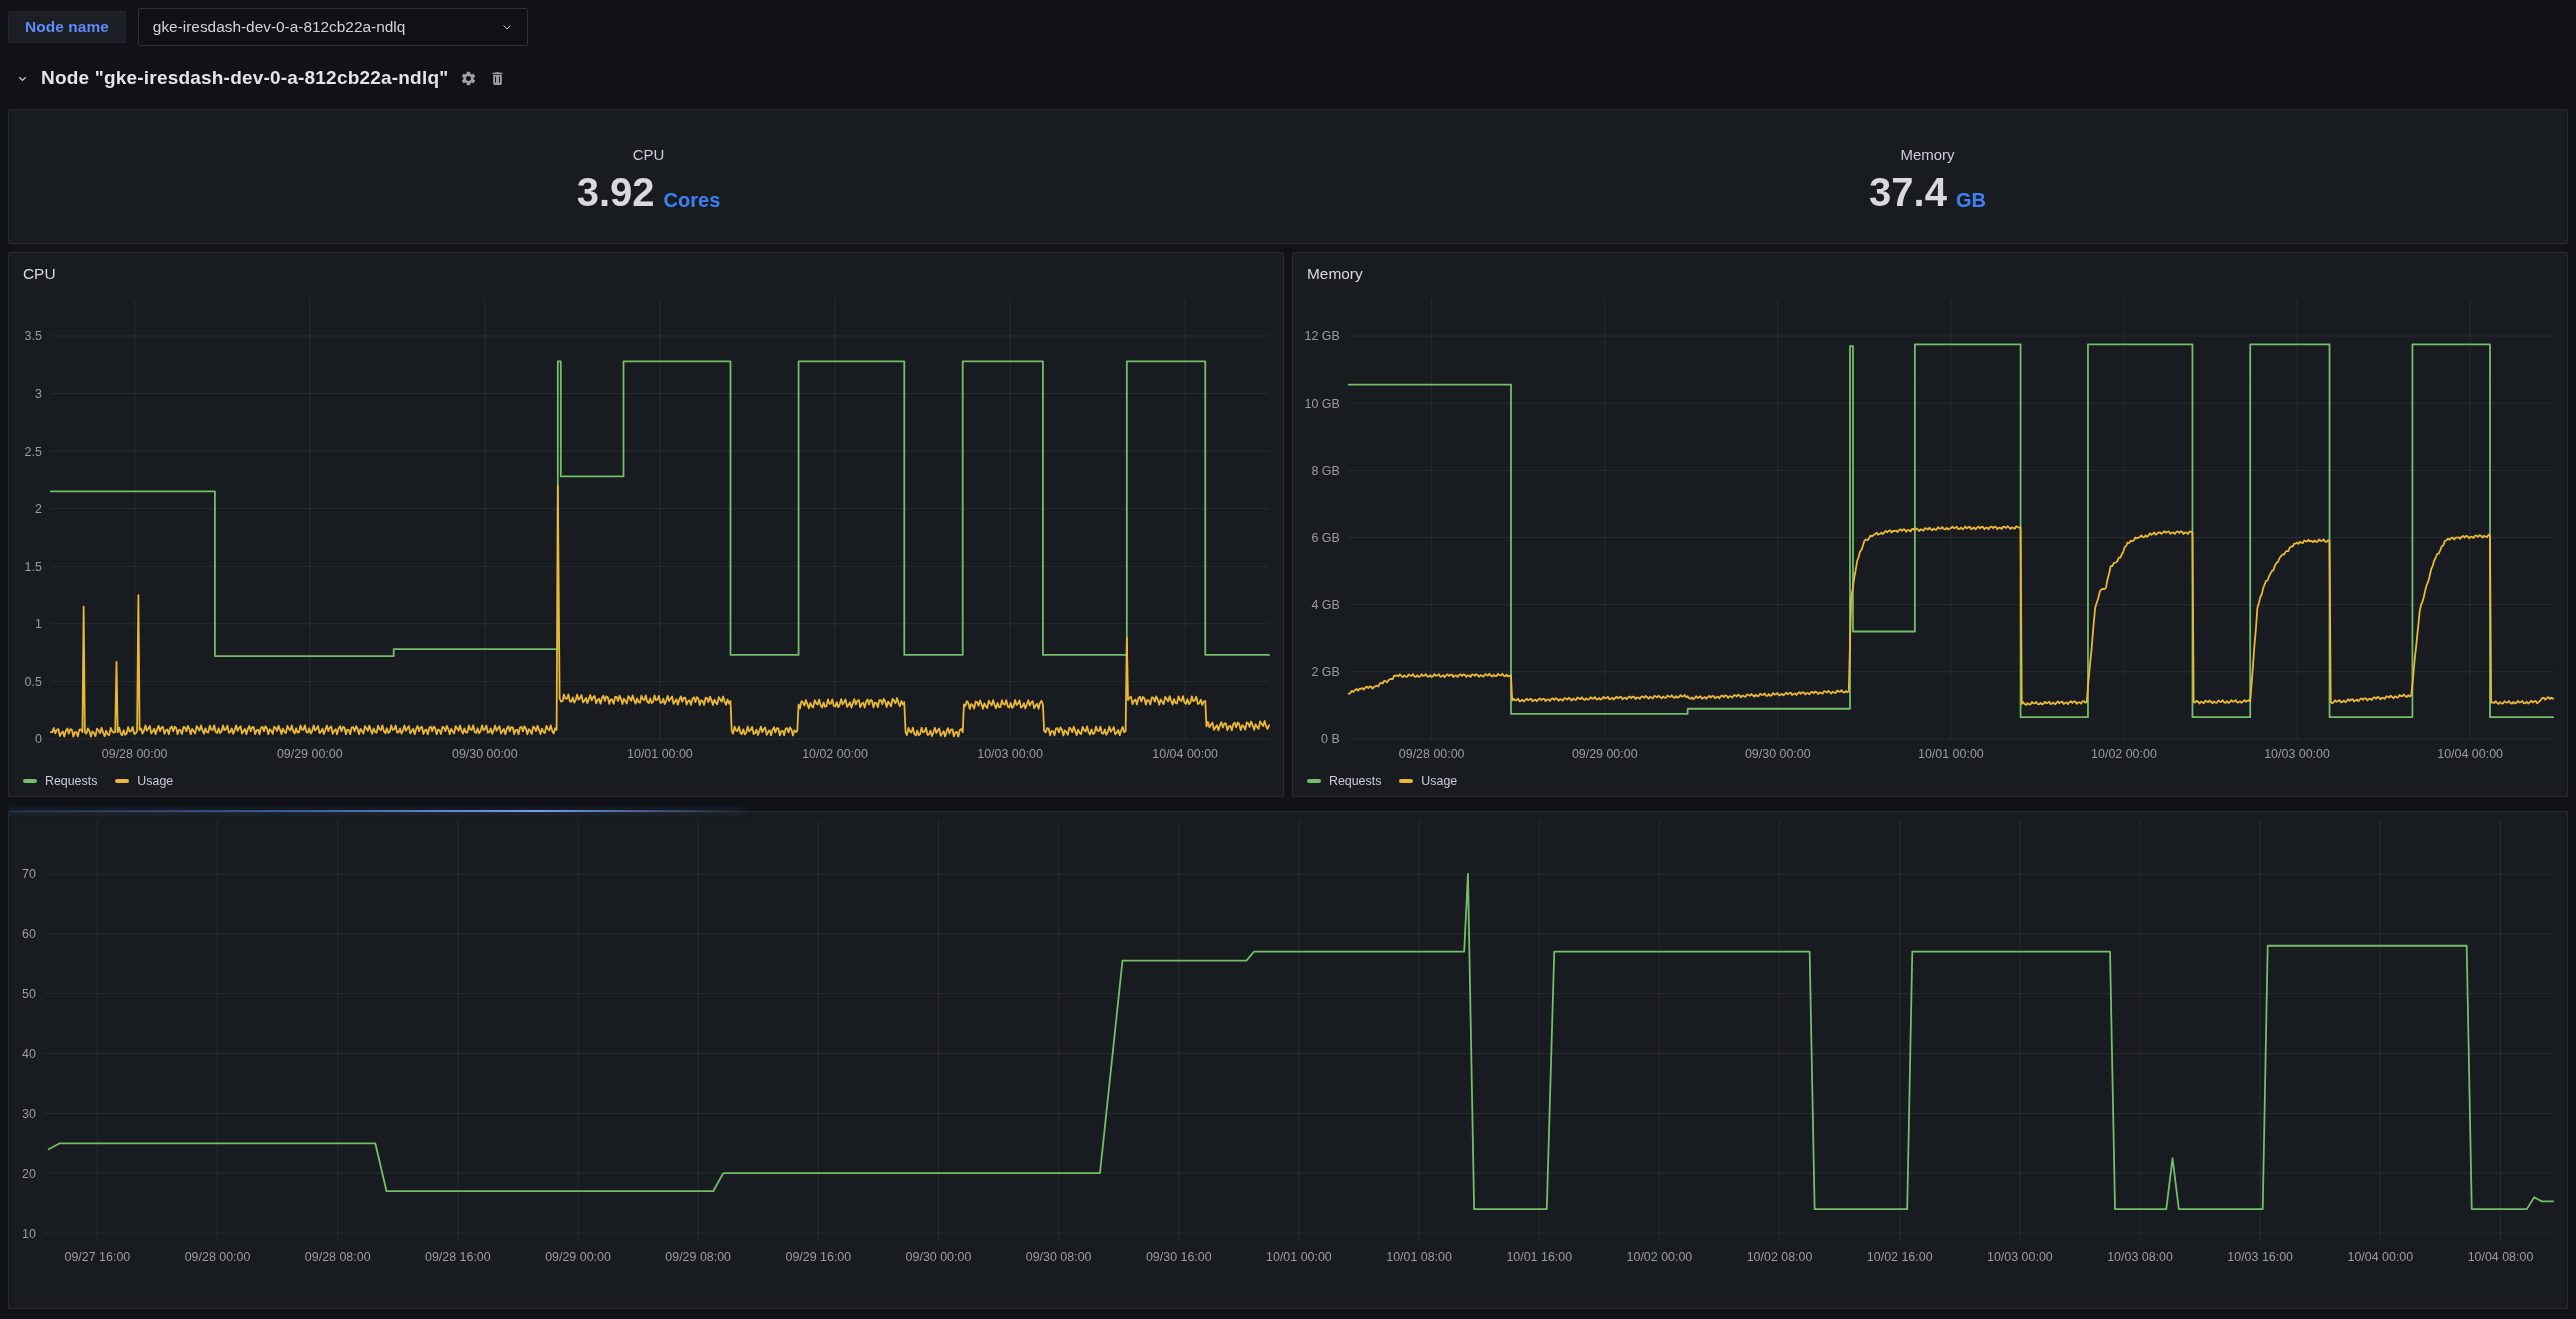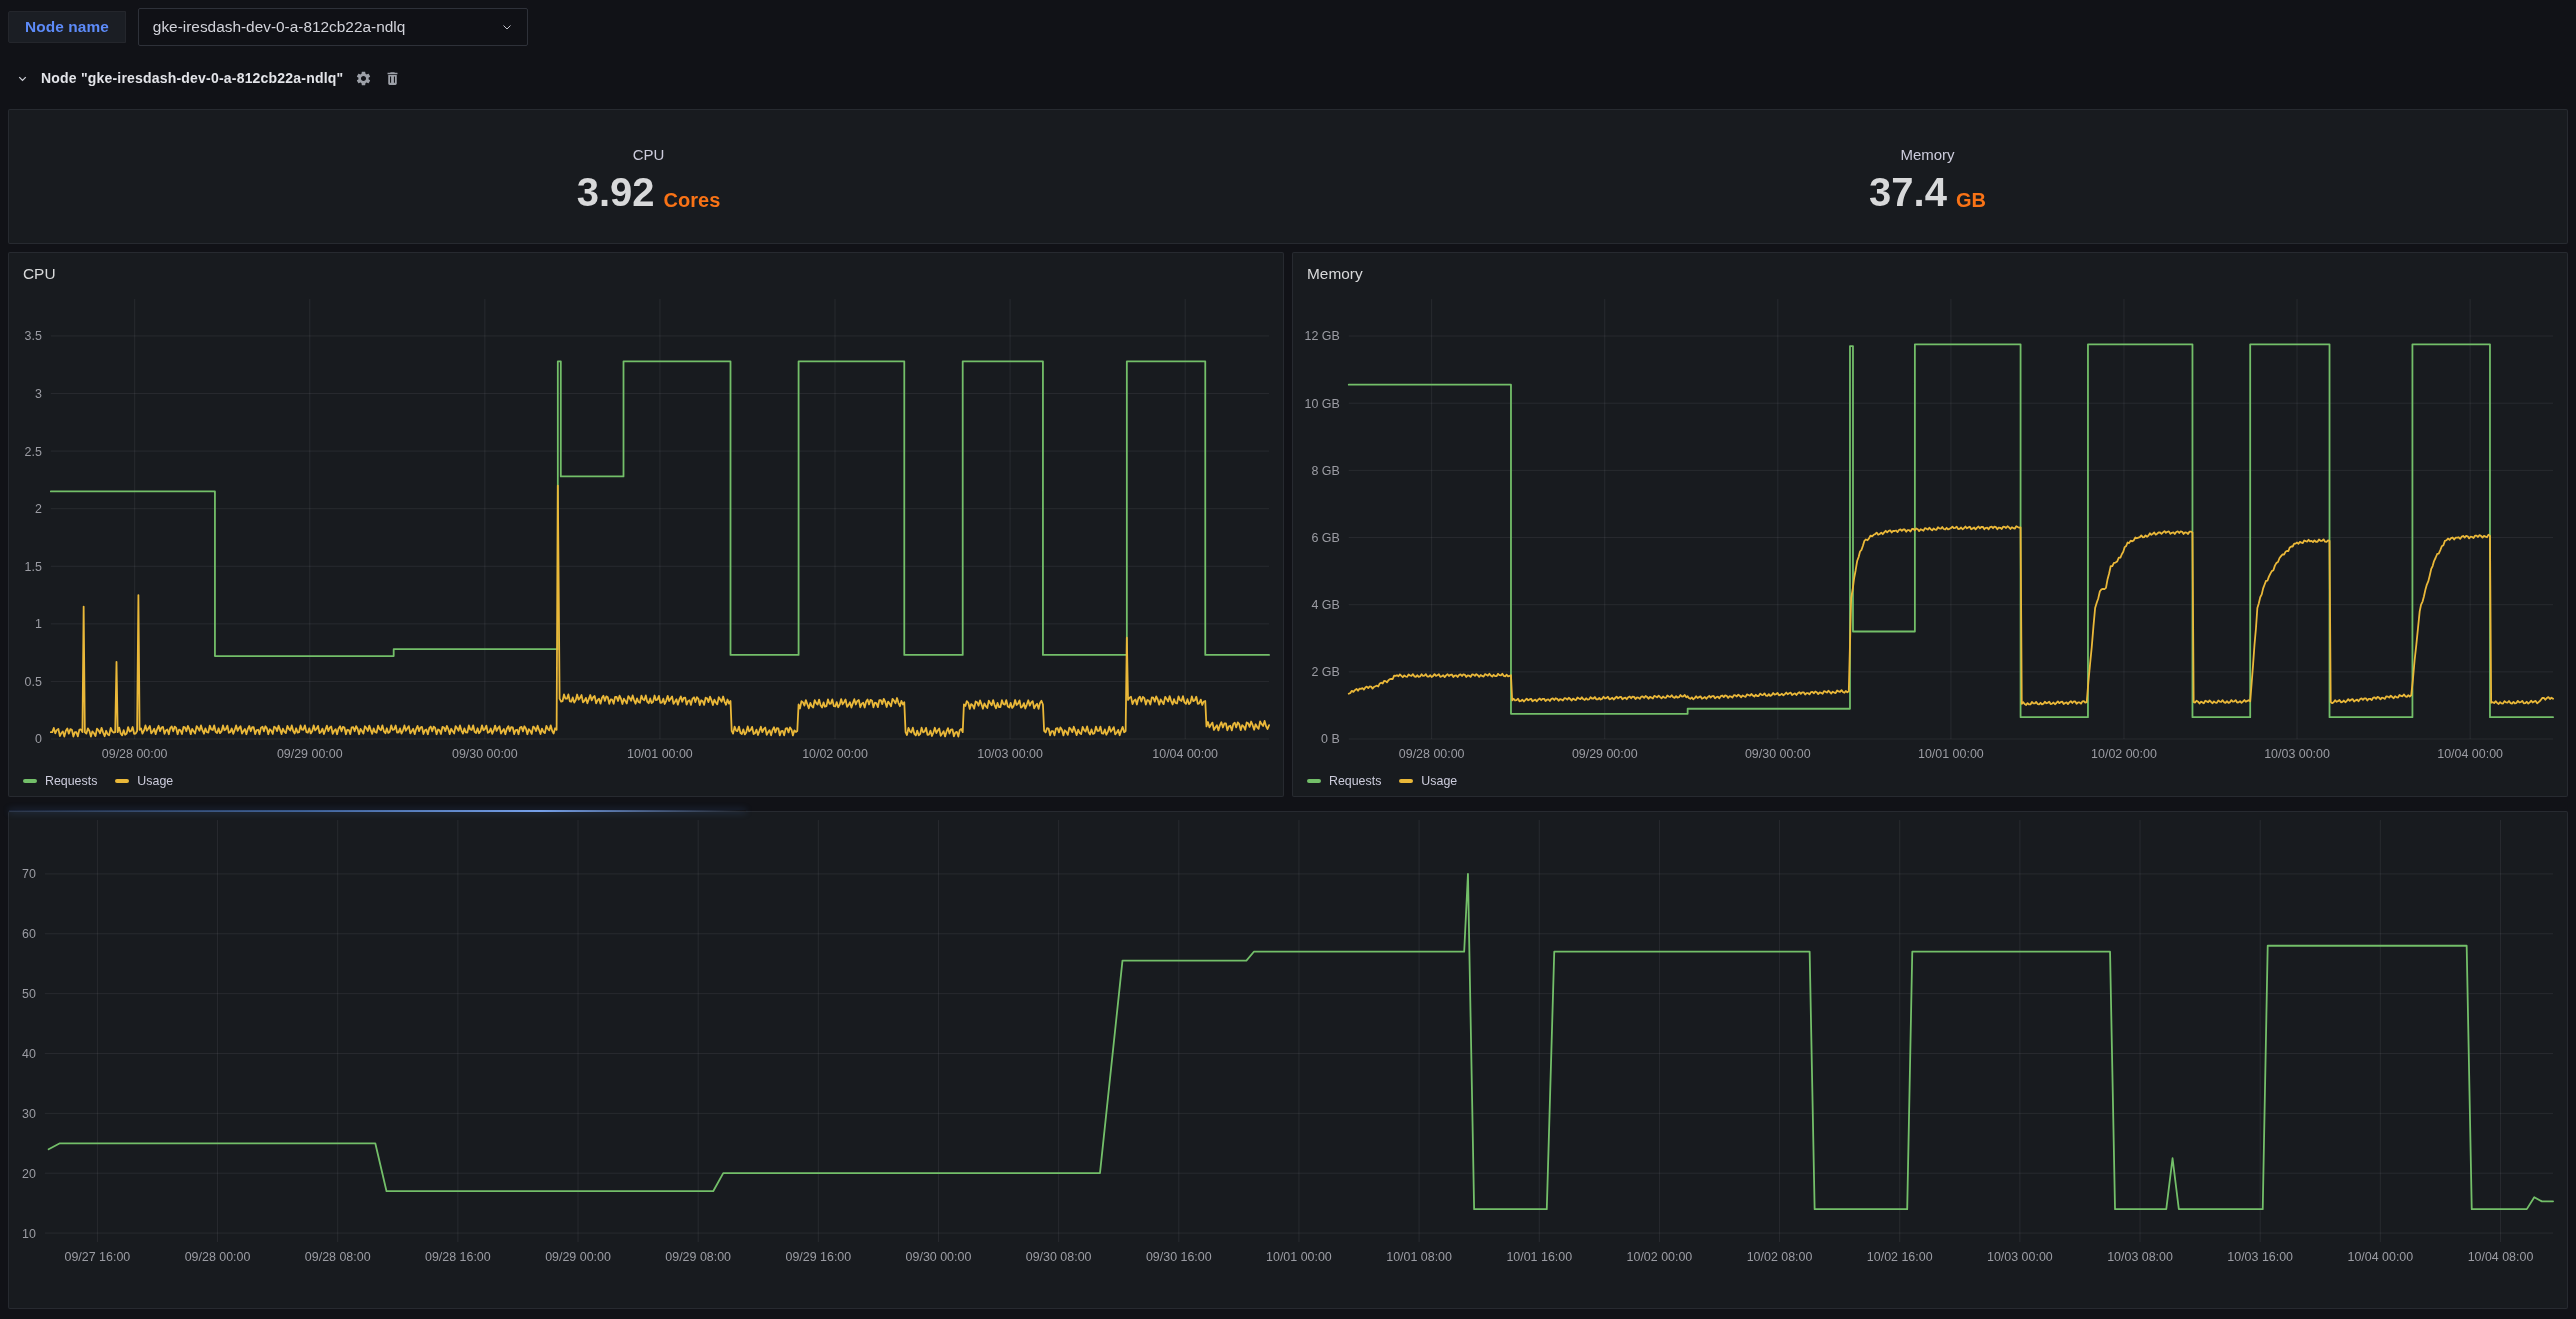--- a/index.html
+++ b/index.html
@@ -19,34 +19,34 @@
   .var-input {
     height:38px; width:390px; margin-left:12px; display:flex; align-items:center;
     justify-content:space-between; padding:0 14px;
     background:#101116; border:1px solid #2e3139; border-radius:2px;
     color:#d2d3da; font-size:15.4px; cursor:pointer;
   }
   .chev { width:12px; height:12px; stroke:#c3c4cc; stroke-width:2; fill:none; }
   
   .rowheader { display:flex; align-items:center; height:34px; margin:0 0 14px 8px; gap:12px; }
   .rowheader .rchev { width:13px; height:13px; stroke:#d0d1d8; stroke-width:2.4; fill:none; }
-  .row-title { font-size:14px; font-weight:700; color:#e3e4e9; letter-spacing:0.2px; }
+  .row-title { font-size:19px; font-weight:700; color:#e3e4e9; letter-spacing:0.2px; }
   .hicon { width:17px; height:17px; fill:#9da0a8; cursor:pointer; }
   .hicon.stroke { fill:none; stroke:#9da0a8; stroke-width:1.8; }
   
   .panel {
     background:#181b1f; border:1px solid rgba(204,204,220,0.09); border-radius:2px;
     position:relative;
   }
   .stat-panel { height:135px; display:flex; margin-bottom:8px; }
   .stat-half { flex:1; display:flex; flex-direction:column; align-items:center; justify-content:center; padding-top:4px; }
   .stat-title { font-size:15px; color:#ccccdc; margin-bottom:9px; }
   .stat-valrow { display:flex; align-items:flex-end; gap:9px; }
   .stat-value { font-size:40px; font-weight:600; color:#d8d9da; line-height:1; }
-  .stat-unit { font-size:20px; font-weight:600; color:#f97316; }
+  .stat-unit { font-size:20px; font-weight:600; color:#3b82f6; }
   .charts-row { display:flex; gap:8px; height:545px; margin-bottom:14px; }
   .charts-row .panel { flex:1; display:flex; flex-direction:column; }
   .panel-header { height:38px; display:flex; align-items:center; padding:4px 0 0 14px; gap:9px; flex:0 0 auto; }
   .panel-title { font-size:15.4px; font-weight:500; color:#d8d9da; cursor:pointer; }
   .chart { flex:1; min-height:0; }
   .legend { flex:0 0 30px; display:flex; align-items:center; gap:18px; padding-left:14px; }
   .legend-item { display:flex; align-items:center; gap:8px; font-size:12.4px; color:#ccccdc; cursor:pointer; }
   .legend-item i { display:inline-block; width:14px; height:4px; border-radius:2px; }
   .pods-panel { height:498px; display:flex; flex-direction:column; }
   .accent-line {

